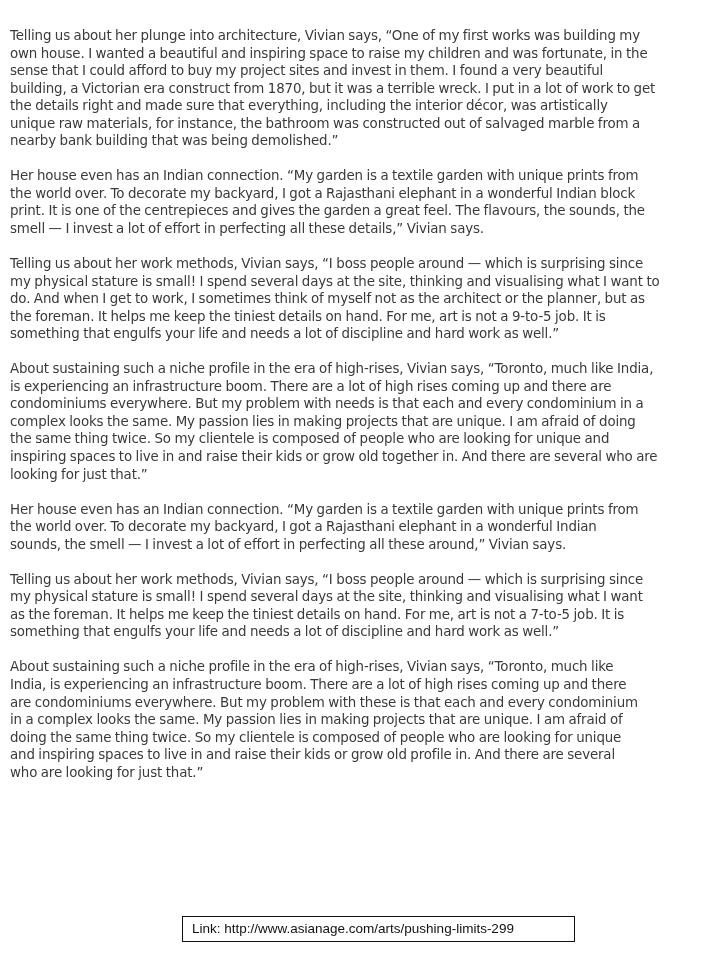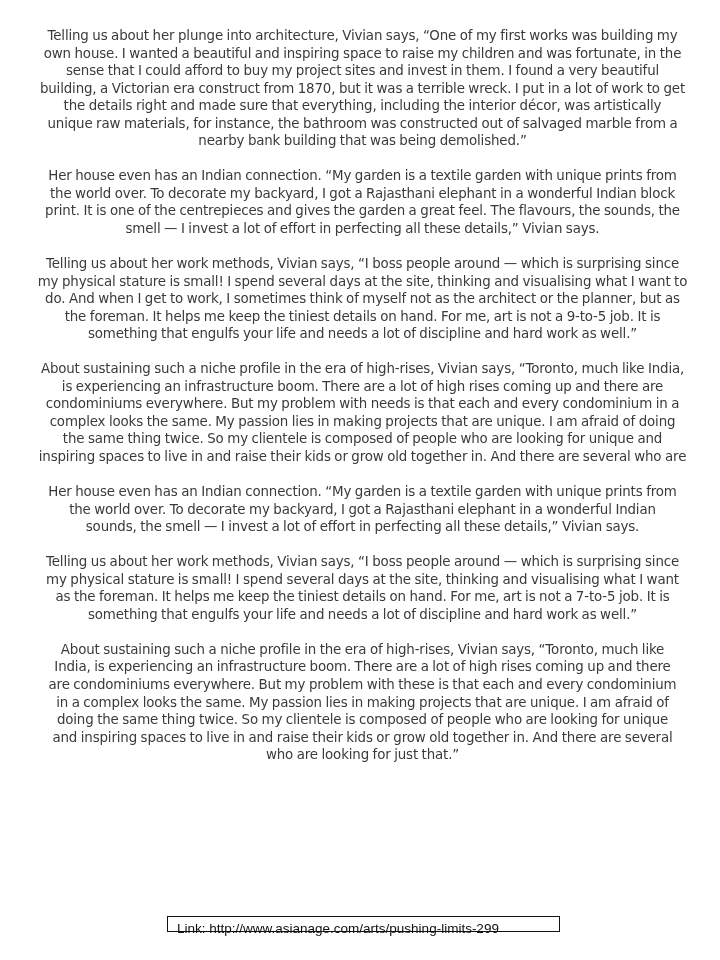--- a/index.html
+++ b/index.html
@@ -25,28 +25,27 @@
       font-size: 13.4px;
       line-height: 17.55px;
       color: #3a3a3a;
       letter-spacing: -0.15px;
       word-spacing: -0.5px;
       white-space: nowrap;
     }
     .para .line {
       display: block;
       height: 17.55px;
-      text-align: center;
     }
     .link-box {
       position: absolute;
-      left: 167px;
+      left: 182px;
       top: 916px;
       width: 393px;
-      height: 16px;
+      height: 26px;
       border: 1.3px solid #111111;
       box-sizing: border-box;
       font-family: "Liberation Sans", sans-serif;
       font-size: 13.5px;
       line-height: 24px;
       color: #111111;
       padding-left: 9px;
       white-space: nowrap;
     }
   </style>
@@ -80,42 +79,43 @@
     <span class="line">something that engulfs your life and needs a lot of discipline and hard work as well.”</span>
   </p>
 
   <p class="para">
     <span class="line">About sustaining such a niche profile in the era of high-rises, Vivian says, “Toronto, much like India,</span>
     <span class="line">is experiencing an infrastructure boom. There are a lot of high rises coming up and there are</span>
     <span class="line">condominiums everywhere. But my problem with needs is that each and every condominium in a</span>
     <span class="line">complex looks the same. My passion lies in making projects that are unique. I am afraid of doing</span>
     <span class="line">the same thing twice. So my clientele is composed of people who are looking for unique and</span>
     <span class="line">inspiring spaces to live in and raise their kids or grow old together in. And there are several who are</span>
+    <span class="line">looking for just that.”</span>
   </p>
 
   <p class="para">
     <span class="line">Her house even has an Indian connection. “My garden is a textile garden with unique prints from</span>
     <span class="line">the world over. To decorate my backyard, I got a Rajasthani elephant in a wonderful Indian</span>
-    <span class="line">sounds, the smell — I invest a lot of effort in perfecting all these details,” Vivian says.</span>
+    <span class="line">sounds, the smell — I invest a lot of effort in perfecting all these around,” Vivian says.</span>
   </p>
 
   <p class="para">
     <span class="line">Telling us about her work methods, Vivian says, “I boss people around — which is surprising since</span>
     <span class="line">my physical stature is small! I spend several days at the site, thinking and visualising what I want</span>
     <span class="line">as the foreman. It helps me keep the tiniest details on hand. For me, art is not a 7-to-5 job. It is</span>
     <span class="line">something that engulfs your life and needs a lot of discipline and hard work as well.”</span>
   </p>
 
   <p class="para">
     <span class="line">About sustaining such a niche profile in the era of high-rises, Vivian says, “Toronto, much like</span>
     <span class="line">India, is experiencing an infrastructure boom. There are a lot of high rises coming up and there</span>
     <span class="line">are condominiums everywhere. But my problem with these is that each and every condominium</span>
     <span class="line">in a complex looks the same. My passion lies in making projects that are unique. I am afraid of</span>
     <span class="line">doing the same thing twice. So my clientele is composed of people who are looking for unique</span>
-    <span class="line">and inspiring spaces to live in and raise their kids or grow old together in. And there are several</span>
+    <span class="line">and inspiring spaces to live in and raise their kids or grow old profile in. And there are several</span>
     <span class="line">who are looking for just that.”</span>
   </p>
 
 </div>
 
 <div class="link-box">
   <span>Link: http://www.asianage.com/arts/pushing-limits-299</span>
 </div>
 
 </body></html>

